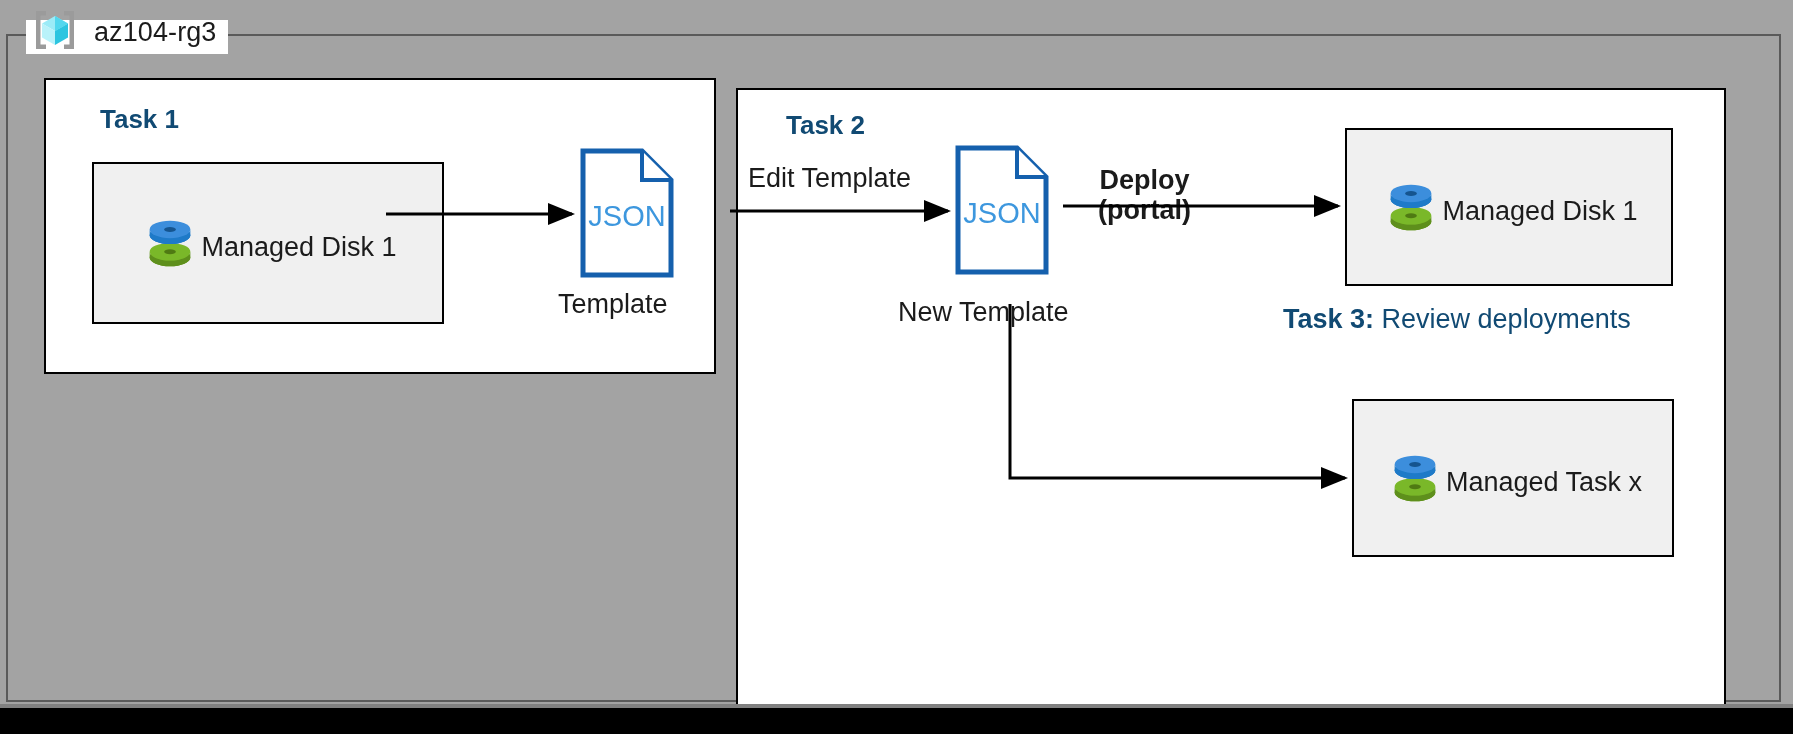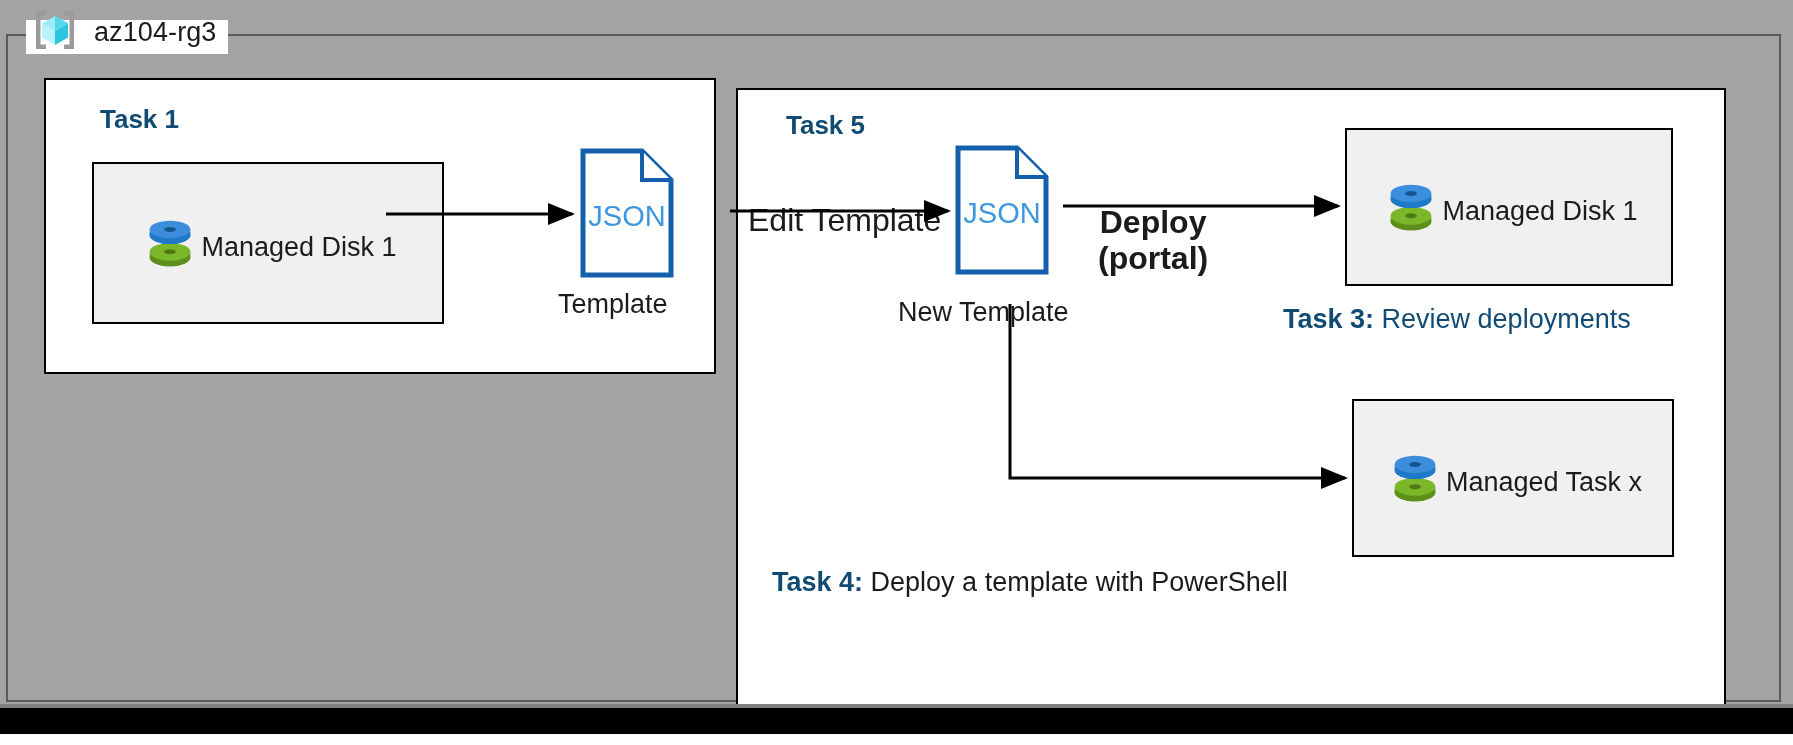--- a/index.html
+++ b/index.html
@@ -123,26 +123,25 @@
     color: #1b1b1b;
     white-space: nowrap;
     font-family: "Liberation Sans", sans-serif;
   }
   #template1-caption { left: 558px; top: 289px; }
   #template2-caption { left: 898px; top: 297px; }
 
   
   .edge-label {
     position: absolute;
-    font-size: 32px;
+    font-size: 27px;
     color: #1b1b1b;
     white-space: nowrap;
     line-height: 1.12;
     font-family: "Liberation Sans", sans-serif;
-    margin-top: 40px;
   }
   #edit-template-label { left: 748px;  top: 163px; }
   #deploy-label        { left: 1098px; top: 165px; text-align: center; font-weight: bold; }
 
   
   .task-note {
     position: absolute;
     font-size: 27px;
     white-space: nowrap;
     color: #1b1b1b;
@@ -238,21 +237,21 @@
   <div class="json-doc" id="template1-doc">
     <svg width="94" height="130" viewBox="0 0 94 130">
       <path d="M3 3 L62 3 L91 32 L91 127 L3 127 Z" fill="#ffffff" stroke="#1560AD" stroke-width="5"></path>
       <path d="M62 3 L62 32 L91 32" fill="#ffffff" stroke="#1560AD" stroke-width="4"></path>
       <text x="47" y="70" font-family="Liberation Sans, sans-serif" font-size="29" fill="#3D97DE" text-anchor="middle" dominant-baseline="middle">JSON</text>
     </svg>
   </div>
   <div class="doc-caption" id="template1-caption">Template</div>
 
   <div class="task-box" id="task2-box"></div>
-  <div class="task-heading" id="task2-heading">Task 5</div>
+  <div class="task-heading" id="task2-heading">Task 2</div>
 
   <div class="edge-label" id="edit-template-label">Edit Template</div>
 
   <div class="json-doc" id="template2-doc">
     <svg width="94" height="130" viewBox="0 0 94 130">
       <path d="M3 3 L62 3 L91 32 L91 127 L3 127 Z" fill="#ffffff" stroke="#1560AD" stroke-width="5"></path>
       <path d="M62 3 L62 32 L91 32" fill="#ffffff" stroke="#1560AD" stroke-width="4"></path>
       <text x="47" y="70" font-family="Liberation Sans, sans-serif" font-size="29" fill="#3D97DE" text-anchor="middle" dominant-baseline="middle">JSON</text>
     </svg>
   </div>
@@ -293,24 +292,20 @@
       </svg>
     </span>
     <span class="resource-label">Managed Task x</span>
   </div>
 
   <div class="task-note blue" id="task3-note">
     <span class="tag">Task 3:</span>
     <span class="desc">Review deployments</span>
   </div>
 
-  <div class="task-note" id="task4-note">
-    <span class="tag">Task 4:</span>
-    <span class="desc">Deploy a template with PowerShell</span>
-  </div>
 
 
 
   <svg id="connectors">
     <defs>
       <marker id="arrowhead" markerWidth="9" markerHeight="9" refX="8" refY="4.5" orient="auto" markerUnits="strokeWidth">
         <path d="M0,0.8 L9,4.5 L0,8.2 Z" fill="#000000"></path>
       </marker>
     </defs>
 

